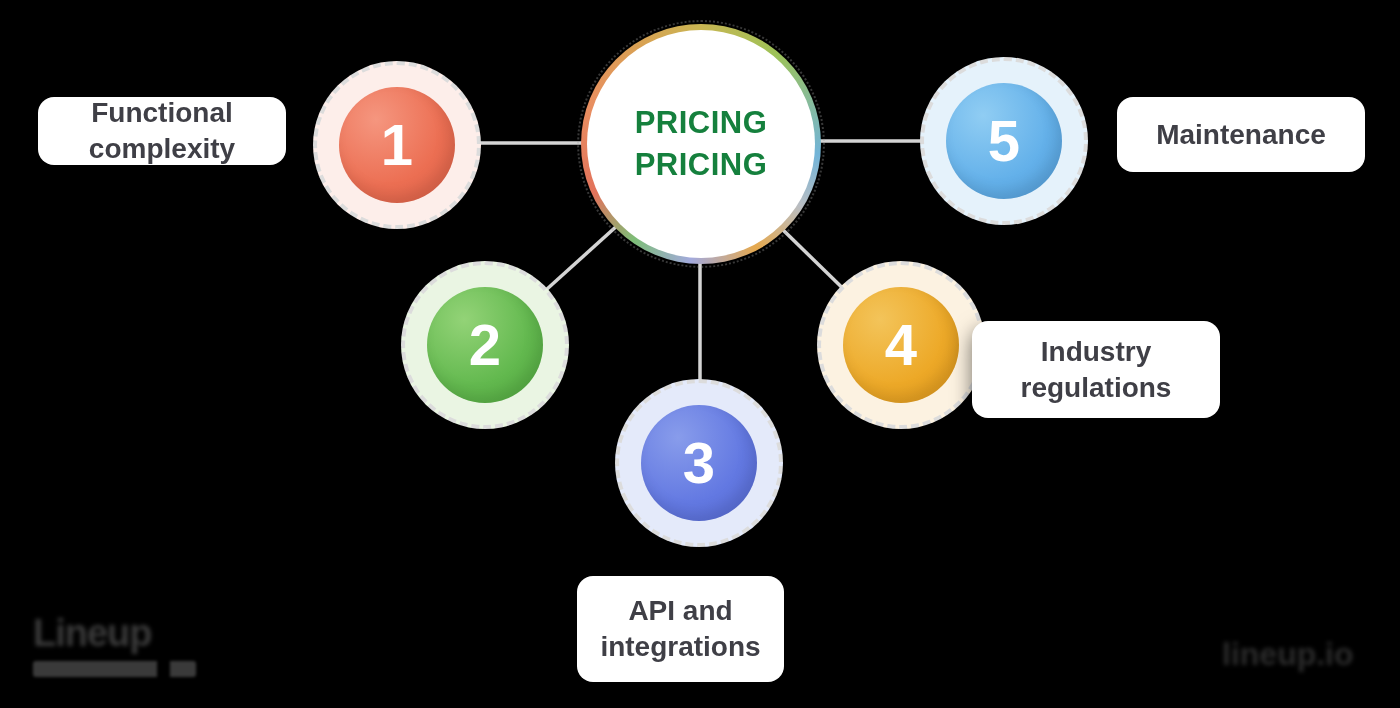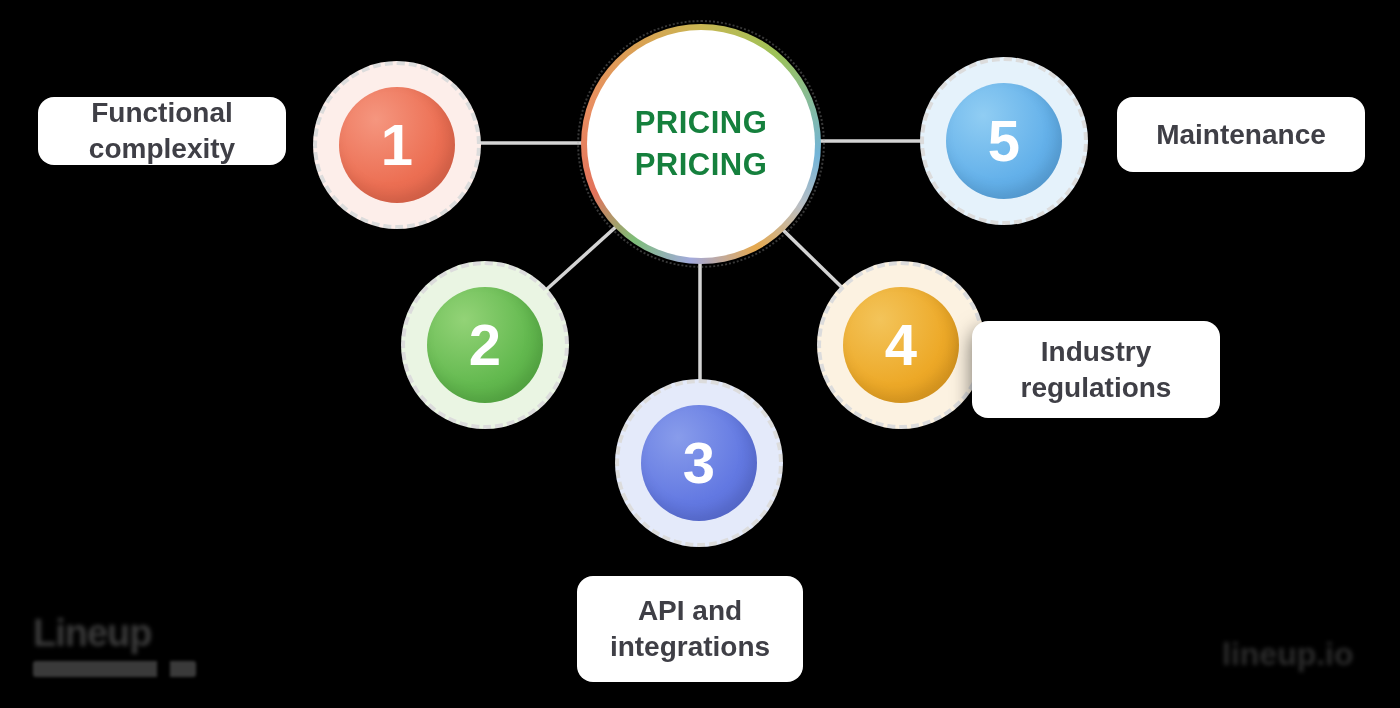--- a/index.html
+++ b/index.html
@@ -56,21 +56,21 @@
   .label{
     position:absolute;z-index:2;background:#fff;border-radius:16px;
     display:flex;align-items:center;justify-content:center;text-align:center;
     box-shadow:0 8px 20px rgba(0,0,0,0.55);
   }
   .label-text{
     color:#3f3f46;font-size:28px;line-height:36px;font-weight:600;white-space:pre-line;
   }
   .l1{left:38px;top:97px;width:248px;height:68px;}
   .l2{left:122px;top:299px;width:250px;height:98px;}
-  .l3{left:577px;top:576px;width:226px;height:106px;}
+  .l3{left:577px;top:576px;width:207px;height:106px;}
   .l4{left:972px;top:299px;width:248px;height:97px;margin-top:22px;}
   .l5{left:1117px;top:97px;width:248px;height:75px;}
 
   
   .wm-left{position:absolute;left:33px;top:614px;z-index:2;}
   .wm-word{
     color:#3a3a3a;font-size:38px;font-weight:700;letter-spacing:-1px;
     filter:blur(2.2px);line-height:1;
   }
   .wm-tagline{

